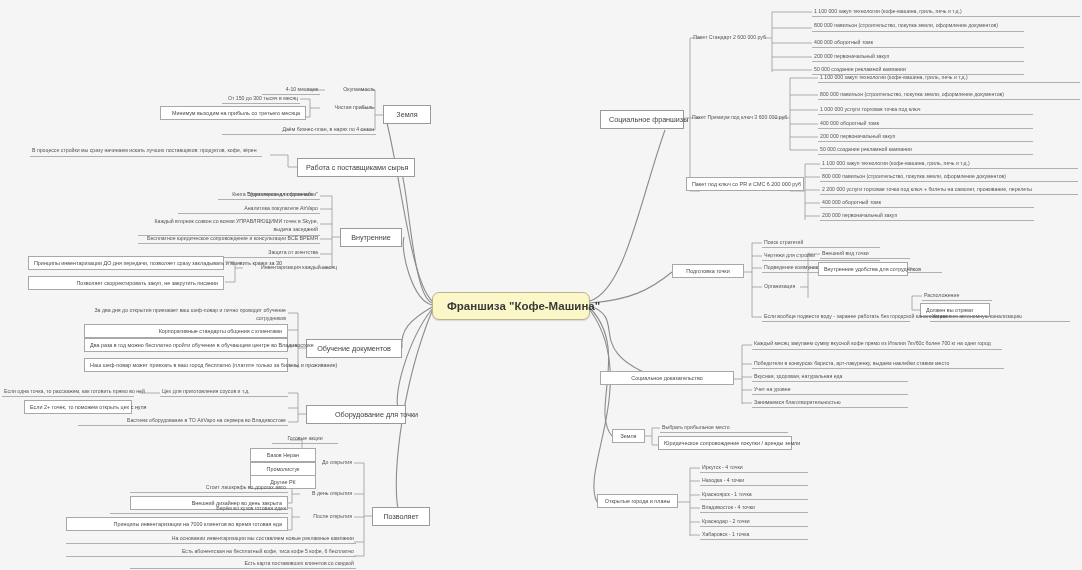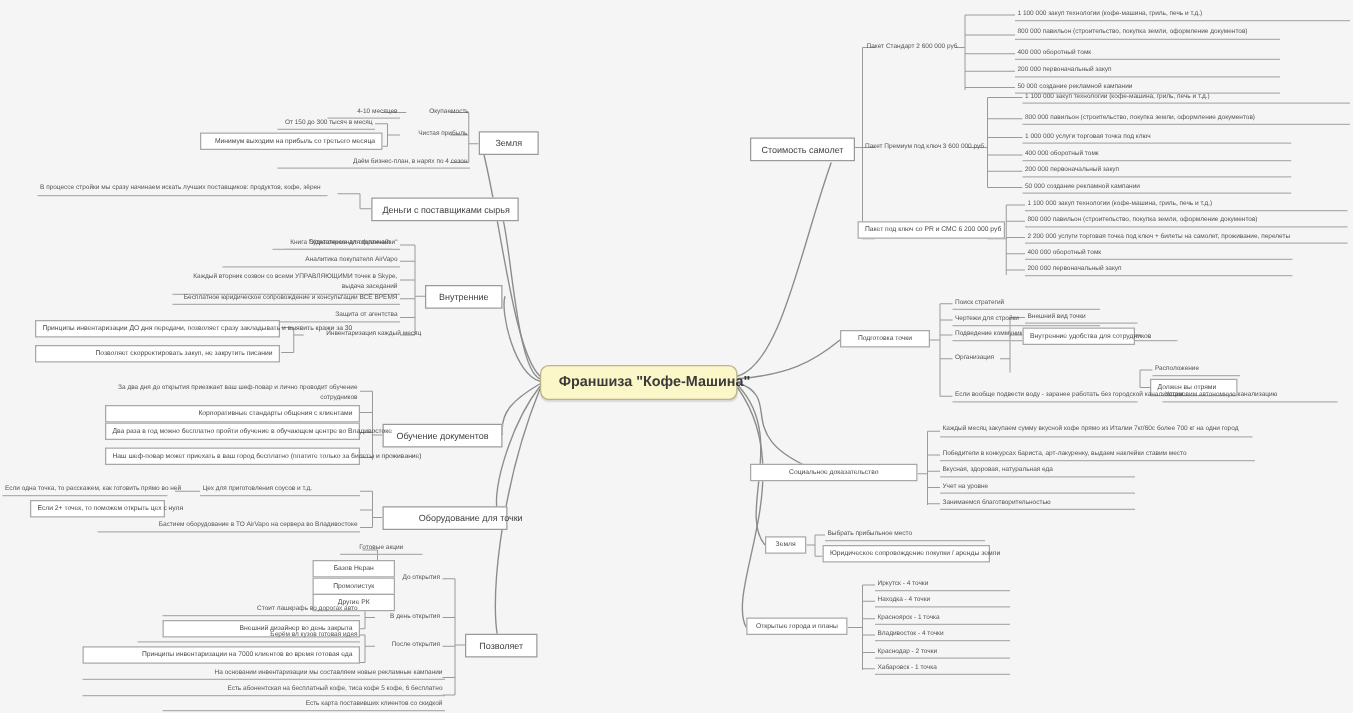--- a/index.html
+++ b/index.html
@@ -142,21 +142,21 @@
     <g fill="none" stroke="#9a9a9a" stroke-width="0.8">
       <path d="M372 516 L 364 516 M364 463 L 364 556 M364 463 L 354 463 M364 494 L 354 494 M364 517 L 354 517 M364 542 L 354 542 M364 556 L 354 556"></path>
       <path d="M310 463 L 302 463 M302 440 L 302 478 M302 440 L 290 440 M302 455 L 290 455 M302 468 L 290 468 M302 478 L 290 478"></path>
       <path d="M300 494 L 292 494 M292 487 L 292 503 M292 487 L 282 487 M292 503 L 282 503"></path>
       <path d="M300 517 L 292 517 M292 508 L 292 530 M292 508 L 282 508 M292 530 L 282 530"></path>
     </g>
   </svg>
 
   <div class="node central" style="left:432px;top:292px;width:158px;">Франшиза "Кофе-Машина"</div>
 
-  <div class="node topic" style="left:600px;top:110px;width:84px;">Стоимость самолет</div>
+  <div class="node topic" style="left:600px;top:110px;width:84px;">Социальное франшизы</div>
 
   <div class="node plain ra" style="left:688px;top:33px;width:80px;">Пакет Стандарт 2 600 000 руб</div>
   <div class="node leaf la" style="left:812px;top:7px;width:268px;">1 100 000 закуп технологии (кофе-машина, гриль, печь и т.д.)</div>
   <div class="node leaf la wrap" style="left:812px;top:21px;width:212px;">800 000 павильон (строительство, покупка земли, оформление документов)</div>
   <div class="node leaf la" style="left:812px;top:38px;width:212px;">400 000 оборотный томк</div>
   <div class="node leaf la" style="left:812px;top:52px;width:212px;">200 000 первоначальный закуп</div>
   <div class="node leaf la" style="left:812px;top:65px;width:212px;">50 000 создание рекламной кампании</div>
 
   <div class="node plain ra" style="left:690px;top:113px;width:84px;">Пакет Премиум под ключ 3 600 000 руб</div>
   <div class="node leaf la" style="left:818px;top:73px;width:262px;">1 100 000 закуп технологии (кофе-машина, гриль, печь и т.д.)</div>
@@ -205,21 +205,21 @@
   <div class="node leaf la" style="left:700px;top:530px;width:108px;">Хабаровск - 1 точка</div>
 
   <div class="node topic" style="left:383px;top:105px;width:48px;">Земля</div>
   <div class="node plain ra" style="left:325px;top:85px;width:52px;">Окупаемость</div>
   <div class="node leaf ra" style="left:262px;top:85px;width:58px;">4-10 месяцев</div>
   <div class="node plain ra" style="left:320px;top:103px;width:56px;">Чистая прибыль</div>
   <div class="node leaf ra" style="left:222px;top:94px;width:78px;">От 150 до 300 тысяч в месяц</div>
   <div class="node subbox ra" style="left:160px;top:106px;width:146px;">Минимум выходим на прибыль со третьего месяца</div>
   <div class="node leaf ra" style="left:222px;top:125px;width:154px;">Даём бизнес-план, в нарях по 4 сезон</div>
 
-  <div class="node topic" style="left:297px;top:158px;width:118px;">Деньги с поставщиками сырья</div>
+  <div class="node topic" style="left:297px;top:158px;width:118px;">Работа с поставщиками сырья</div>
   <div class="node leaf la wrap" style="left:30px;top:146px;width:232px;">В процессе стройки мы сразу начинаем искать лучших поставщиков: продуктов, кофе, зёрен</div>
 
   <div class="node topic" style="left:340px;top:228px;width:62px;">Внутренние</div>
   <div class="node leaf ra" style="left:218px;top:190px;width:96px;">Будет персонал отопления</div>
   <div class="node leaf ra" style="left:228px;top:190px;width:92px;">Книга "Управление для франчайзи"</div>
   <div class="node leaf ra" style="left:178px;top:204px;width:142px;">Аналитика покупателя AirVapo</div>
   <div class="node leaf ra wrap" style="left:138px;top:217px;width:182px;">Каждый вторник созвон со всеми УПРАВЛЯЮЩИМИ точек в Skype, выдача заседаний</div>
   <div class="node leaf ra" style="left:138px;top:234px;width:182px;">Бесплатное юридическое сопровождение и консультации ВСЁ ВРЕМЯ</div>
   <div class="node leaf ra" style="left:218px;top:248px;width:102px;">Защита от агентства</div>
   <div class="node plain ra" style="left:243px;top:263px;width:96px;">Инвентаризация каждый месяц</div>

